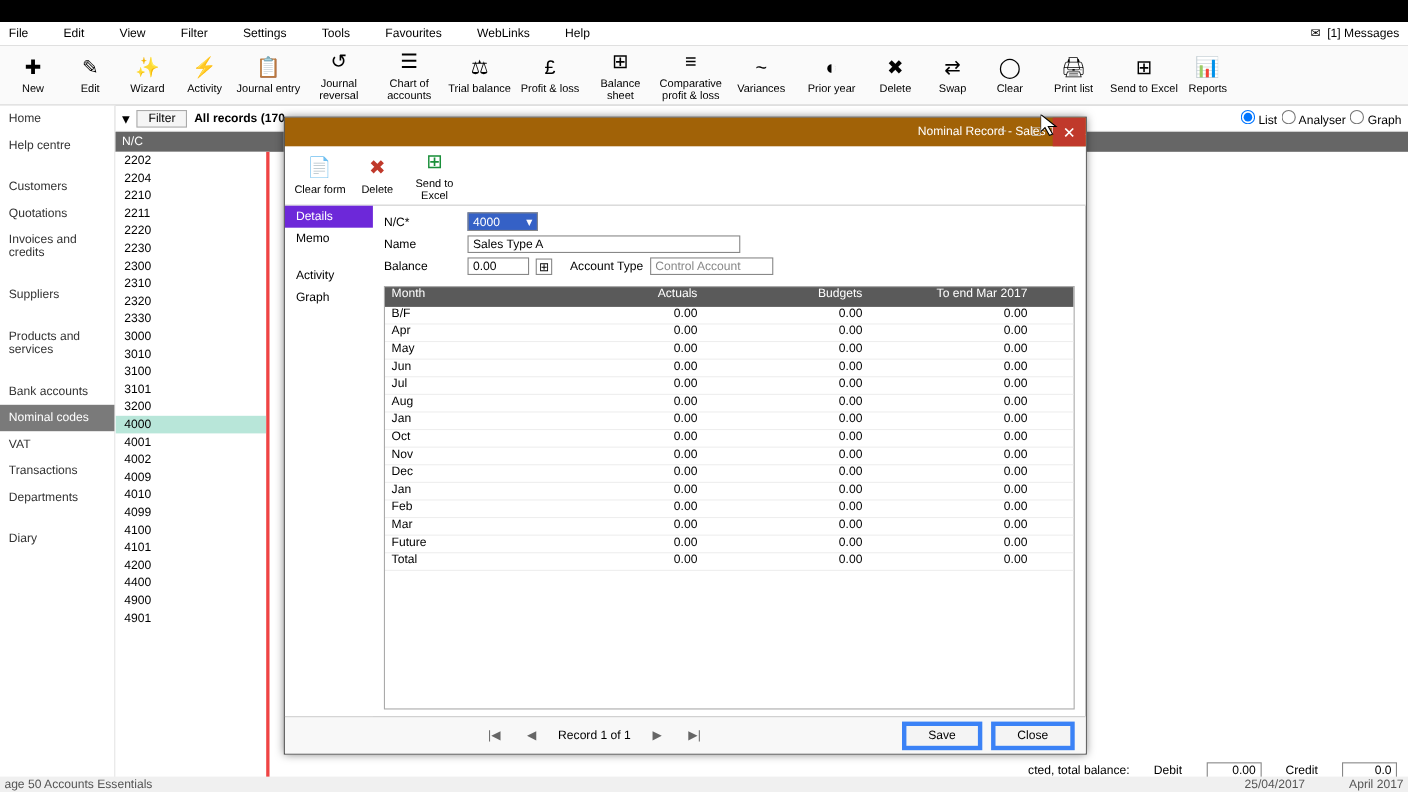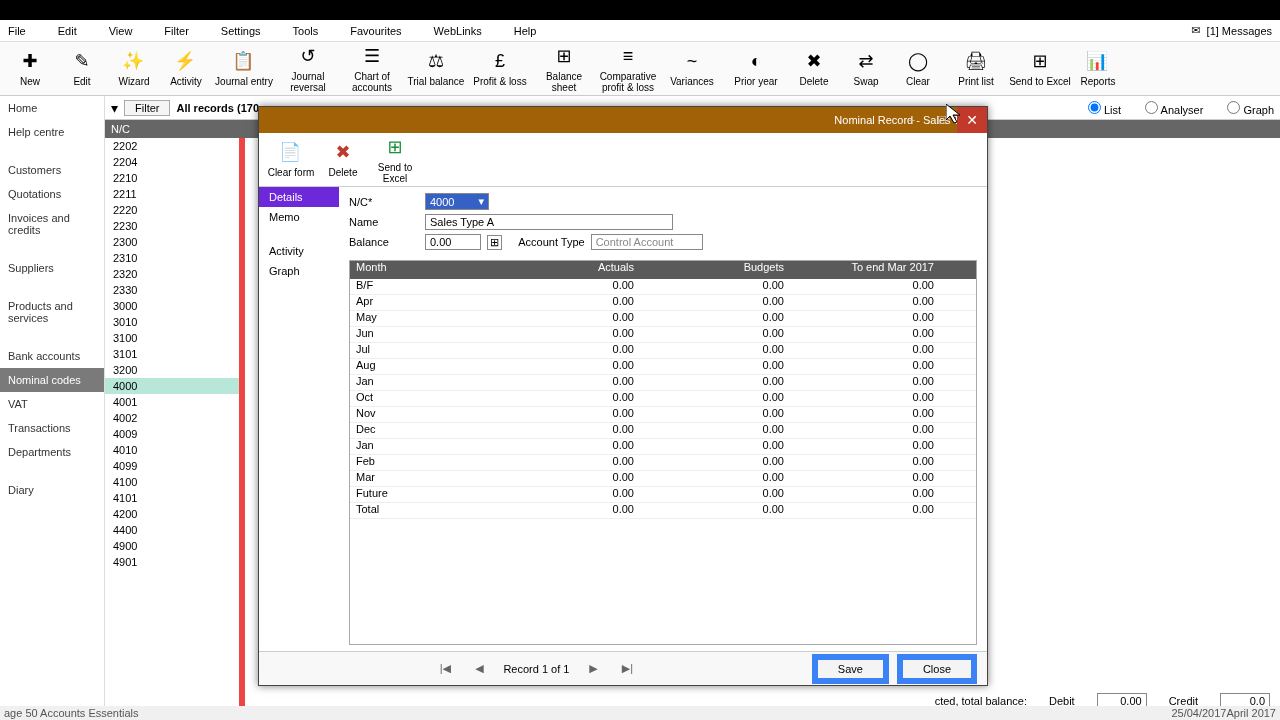--- a/index.html
+++ b/index.html
@@ -13,24 +13,24 @@
 .leftnav .grp { padding: 6px 8px; color: #333; cursor: pointer; }
 .leftnav .grp.active { background: #7a7a7a; color: #fff; }
 .tbtn { display: flex; flex-direction: column; align-items: center; justify-content: center; width: 50px; height: 50px; margin: 0 1px; cursor: pointer; text-align: center; line-height: 1.1; }
 .tbtn.wide { width: 62px; }
 .tbtn .ic { width: 24px; height: 24px; display: flex; align-items: center; justify-content: center; font-size: 18px; margin-bottom: 2px; }
 .tbtn .lbl { font-size: 10px; }
 .main { margin-left: 105px; height: 640px; position: relative; }
 .filterbar { height: 24px; display: flex; align-items: center; padding: 2px 6px; gap: 6px; border-bottom: 1px solid #ccc; }
 .filterbtn { border: 1px solid #aaa; padding: 1px 10px; background: #f5f5f5; cursor: pointer; }
 .nclist-hdr { height: 18px; background: #666; color: #fff; padding: 0 6px; display: flex; align-items: center; }
-.nclist { width: 140px; float: left; height: 578px; overflow: hidden; background: #fff; border-right: 6px solid #ef4444; }
+.nclist { width: 140px; float: left; height: 578px; overflow: hidden; background: #fff; border-right: 3px solid #ef4444; }
 .nclist .row { padding: 2px 8px; cursor: pointer; }
 .nclist .row.sel { background: #b8e6d9; }
-.viewradios { position: absolute; top: 0; right: 6px; height: 24px; display: flex; align-items: center; gap: 24px; }
+.viewradios { position: absolute; top: 0; right: 6px; height: 24px; display: flex; align-items: center; gap: 4px; }
 .dlg { position: absolute; left: 258px; top: 106px; width: 730px; height: 580px; background: #fff; box-shadow: 0 0 8px rgba(0,0,0,0.5); z-index: 100; border: 1px solid #444; }
 .dlg-title { height: 26px; background: #a16207; color: #fff; display: flex; align-items: center; justify-content: flex-end; position: relative; }
 .dlg-close { position: absolute; right: 0; top: 0; width: 30px; height: 26px; background: #c0392b; display: flex; align-items: center; justify-content: center; color: #fff; cursor: pointer; font-size: 14px; }
 .dlg-min { position: absolute; right: 60px; top: 0; width: 30px; height: 26px; display: flex; align-items: center; justify-content: center; color: #ccc; cursor: pointer; }
 .dlg-max { position: absolute; right: 30px; top: 0; width: 30px; height: 26px; display: flex; align-items: center; justify-content: center; color: #ccc; cursor: pointer; }
 .dlg-toolbar { height: 54px; display: flex; align-items: center; padding: 2px 6px; border-bottom: 1px solid #ccc; background: #fff; }
 .dlg-body { display: flex; height: calc(100% - 26px - 54px - 34px); }
 .dlg-tabs { width: 80px; background: #fff; }
 .dlg-tab { padding: 4px 10px; cursor: pointer; }
 .dlg-tab.active { background: #6d28d9; color: #fff; }
@@ -40,21 +40,21 @@
 .combo { width: 64px; border: 1px solid #888; background: #3561c6; color: #fff; padding: 1px 4px; display: inline-flex; align-items: center; justify-content: space-between; }
 .txt { border: 1px solid #888; padding: 1px 4px; background: #fff; }
 .tbl { flex: 1; border: 1px solid #aaa; margin-top: 6px; overflow: hidden; }
 .tbl-hdr { display: flex; background: #5a5a5a; color: #fff; height: 18px; align-items: flex-start; }
 .tbl-hdr div, .tbl-row div { padding: 0 6px; }
 .tbl-row { display: flex; height: 16px; border-bottom: 1px solid #eee; }
 .c-month { width: 140px; text-align: left; }
 .c-num { width: 150px; text-align: right; }
 .dlg-footer { height: 34px; display: flex; align-items: center; padding: 0 10px; border-top: 1px solid #ccc; background: #f8f8f8; gap: 8px; }
 .navbtn { width: 20px; height: 20px; display: flex; align-items: center; justify-content: center; cursor: pointer; color: #666; }
-.btn { border: 6px solid #3b82f6; padding: 3px 20px; background: #f4f4f4; cursor: pointer; }
+.btn { border: 4px solid #3b82f6; padding: 3px 20px; background: #f4f4f4; cursor: pointer; }
 .statusline { position: absolute; bottom: 8px; left: 105px; right: 0; height: 22px; display: flex; align-items: center; padding: 0 10px; gap: 22px; font-size: 10px; justify-content: center; }
 .footer-app { position: absolute; bottom: 0; left: 0; right: 0; height: 14px; background: #f0f0f0; padding: 0 4px; font-size: 10px; color: #555; display: flex; align-items: center; }
 .cursor { position: absolute; left: 946px; top: 104px; z-index: 200; pointer-events: none; }
 </style>
 </head>
 <body>
 
 <div class="titlebar"></div>
 
 <div class="menubar">
@@ -378,18 +378,18 @@
   <span style="margin-left:auto;">cted, total balance:</span>
   <span>Debit</span>
   <input class="txt" style="width: 50px; text-align: right;" readonly="" value="0.00">
   <span>Credit</span>
   <input class="txt" style="width: 50px; text-align: right;" readonly="" value="0.0">
 </div>
 
 <div class="footer-app">
   <span>age 50 Accounts Essentials</span>
   <span style="margin-left:auto;">25/04/2017</span>
-  <span style="">April 2017</span>
+  <span style="margin-left:40px;">April 2017</span>
 </div>
 
 <svg class="cursor" width="20" height="20">
     <polygon points="0,0 0,16 4,12 8,19 11,18 7,11 14,11" fill="#fff" stroke="#000" stroke-width="1"></polygon>
   </svg>
 
 </body></html>

